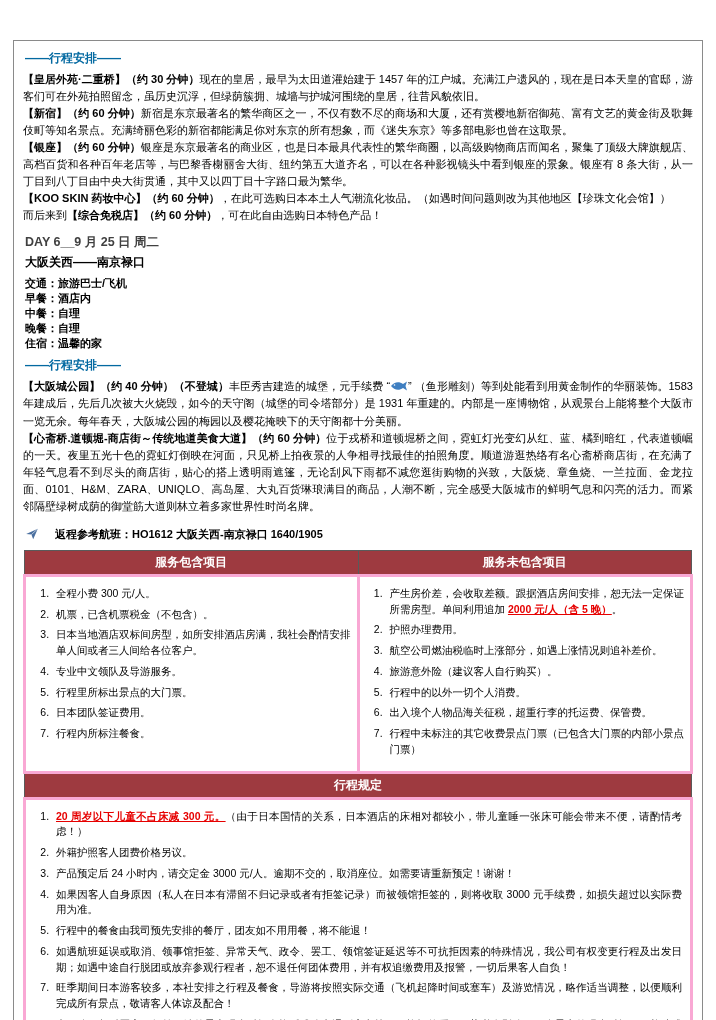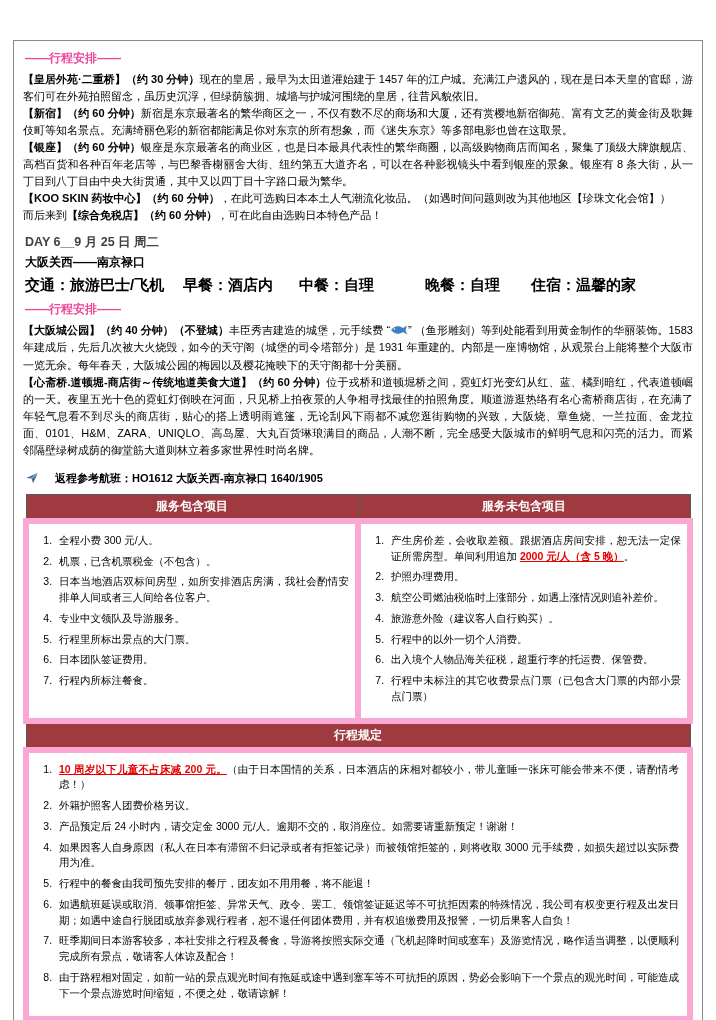--- a/index.html
+++ b/index.html
@@ -8,45 +8,45 @@
     font-family:"Liberation Sans","DejaVu Sans",sans-serif;
     color:#000;
     -webkit-font-smoothing:antialiased;
   }
   .page{
     margin:40px 13px 8px 13px;
     border:1px solid #8a8a8a;
     padding:6px 9px 12px 9px;
   }
   .sec-header{
-    color:#ec4899;font-weight:700;font-size:12px;margin:3px 0 4px 2px;
+    color:#0369a1;font-weight:700;font-size:12px;margin:3px 0 4px 2px;
   }
   .para{
     margin:0 0;font-size:11px;line-height:1.55;text-align:justify;
   }
   .para b{font-weight:700;}
   .day-block{margin-top:10px;}
   .day-title{color:#404040;font-weight:700;font-size:12.5px;margin:6px 0 3px 2px;}
   .route{font-weight:700;font-size:12px;margin:2px 0 5px 2px;}
-  .meals{display:flex;font-weight:700;font-size:15px;margin:0 0 6px 2px;}
+  .meals{display:flex;font-weight:700;font-size:11px;margin:0 0 6px 2px;flex-direction:column;}
   .meals .meal{display:inline-block;}
   .meals .meal:nth-child(1){width:158px;}
   .meals .meal:nth-child(2){width:116px;}
   .meals .meal:nth-child(3){width:126px;}
   .meals .meal:nth-child(4){width:106px;}
   .closing{margin-top:12px;}
   .flight{display:flex;align-items:center;gap:16px;font-size:11px;font-weight:700;margin:12px 0 8px 2px;}
   .icon-inline{vertical-align:-2px;}
   table.svc{width:100%;border-collapse:collapse;margin-top:4px;font-size:10.5px;table-layout:fixed;}
   table.svc th{
     background:#9e3a40;color:#fff;font-size:12px;font-weight:700;
     padding:3px 4px;border:1px solid #5a5a5a;text-align:center;
   }
   table.svc td{
-    border:6px solid #f9a8d4;vertical-align:top;padding:4px 6px 8px 4px;width:50%;
+    border:3px solid #f9a8d4;vertical-align:top;padding:4px 6px 8px 4px;width:50%;
   }
   ol.doclist{margin:0;padding-left:22px;}
   ol.doclist li{margin:5px 0;line-height:1.5;text-align:justify;padding-left:4px;}
   .red-u{color:#e60000;font-weight:700;text-decoration:underline;}
   .rules-cell{padding:4px 8px 10px 4px !important;}
 </style>
 </head>
 <body>
 
 <div class="page">
@@ -122,21 +122,21 @@
           <li><span>行程中未标注的其它收费景点门票（已包含大门票的内部小景点门票）</span></li>
         </ol>
       </td>
     </tr>
     <tr>
       <th colspan="2">行程规定</th>
     </tr>
     <tr>
       <td colspan="2" class="rules-cell">
         <ol class="doclist">
-          <li><span class="red-u">10 周岁以下儿童不占床减 200 元。</span><span>（由于日本国情的关系，日本酒店的床相对都较小，带儿童睡一张床可能会带来不便，请酌情考虑！）</span></li>
+          <li><span class="red-u">20 周岁以下儿童不占床减 300 元。</span><span>（由于日本国情的关系，日本酒店的床相对都较小，带儿童睡一张床可能会带来不便，请酌情考虑！）</span></li>
           <li><span>外籍护照客人团费价格另议。</span></li>
           <li><span>产品预定后 24 小时内，请交定金 3000 元/人。逾期不交的，取消座位。如需要请重新预定！谢谢！</span></li>
           <li><span>如果因客人自身原因（私人在日本有滞留不归记录或者有拒签记录）而被领馆拒签的，则将收取 3000 元手续费，如损失超过以实际费用为准。</span></li>
           <li><span>行程中的餐食由我司预先安排的餐厅，团友如不用用餐，将不能退！</span></li>
           <li><span>如遇航班延误或取消、领事馆拒签、异常天气、政令、罢工、领馆签证延迟等不可抗拒因素的特殊情况，我公司有权变更行程及出发日期；如遇中途自行脱团或放弃参观行程者，恕不退任何团体费用，并有权追缴费用及报警，一切后果客人自负！</span></li>
           <li><span>旺季期间日本游客较多，本社安排之行程及餐食，导游将按照实际交通（飞机起降时间或塞车）及游览情况，略作适当调整，以便顺利完成所有景点，敬请客人体谅及配合！</span></li>
           <li><span>由于路程相对固定，如前一站的景点观光时间有拖延或途中遇到塞车等不可抗拒的原因，势必会影响下一个景点的观光时间，可能造成下一个景点游览时间缩短，不便之处，敬请谅解！</span></li>
 
         </ol>
       </td>

